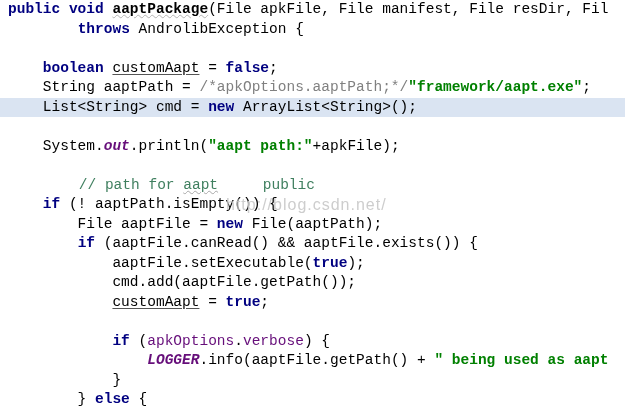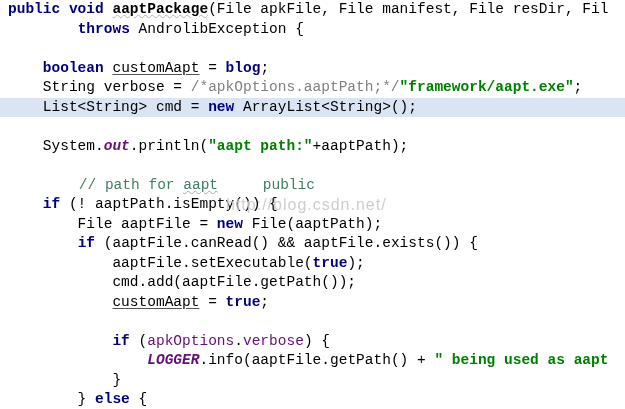--- a/index.html
+++ b/index.html
@@ -63,25 +63,25 @@
   }
 </style>
 </head>
 <body>
 
 <div class="screen">
   <div class="code">
       <div class="line"><span class="tk-k">public</span><span class="tk-p"> </span><span class="tk-k">void</span><span class="tk-p"> </span><span class="tk-mt">aaptPackage</span><span class="tk-p">(File apkFile, File manifest, File resDir, Fil</span></div>
       <div class="line"><span class="tk-p">        </span><span class="tk-k">throws</span><span class="tk-p"> AndrolibException {</span></div>
       <div class="line"></div>
-      <div class="line"><span class="tk-p">    </span><span class="tk-k">boolean</span><span class="tk-p"> </span><span class="tk-u">customAapt</span><span class="tk-p"> = </span><span class="tk-k">blog</span><span class="tk-p">;</span></div>
-      <div class="line"><span class="tk-p">    String verbose = </span><span class="tk-bc">/*apkOptions.aaptPath;*/</span><span class="tk-s">"framework/aapt.exe"</span><span class="tk-p">;</span></div>
+      <div class="line"><span class="tk-p">    </span><span class="tk-k">boolean</span><span class="tk-p"> </span><span class="tk-u">customAapt</span><span class="tk-p"> = </span><span class="tk-k">false</span><span class="tk-p">;</span></div>
+      <div class="line"><span class="tk-p">    String aaptPath = </span><span class="tk-bc">/*apkOptions.aaptPath;*/</span><span class="tk-s">"framework/aapt.exe"</span><span class="tk-p">;</span></div>
       <div class="line caret"><span class="tk-p">    List&lt;String&gt; cmd = </span><span class="tk-k">new</span><span class="tk-p"> ArrayList&lt;String&gt;();</span></div>
       <div class="line"></div>
-      <div class="line"><span class="tk-p">    System.</span><span class="tk-sf">out</span><span class="tk-p">.println(</span><span class="tk-s">"aapt path:"</span><span class="tk-p">+aaptPath);</span></div>
+      <div class="line"><span class="tk-p">    System.</span><span class="tk-sf">out</span><span class="tk-p">.println(</span><span class="tk-s">"aapt path:"</span><span class="tk-p">+apkFile);</span></div>
       <div class="line"></div>
       <div class="line"><span class="tk-p">    </span><span class="tk-lc">// path for </span><span class="tk-lct">aapt</span><span class="tk-lc"> public</span></div>
       <div class="line"><span class="tk-p">    </span><span class="tk-k">if</span><span class="tk-p"> (! aaptPath.isEmpty()) {</span></div>
       <div class="line"><span class="tk-p">        File aaptFile = </span><span class="tk-k">new</span><span class="tk-p"> File(aaptPath);</span></div>
       <div class="line"><span class="tk-p">        </span><span class="tk-k">if</span><span class="tk-p"> (aaptFile.canRead() &amp;&amp; aaptFile.exists()) {</span></div>
       <div class="line"><span class="tk-p">            aaptFile.setExecutable(</span><span class="tk-k">true</span><span class="tk-p">);</span></div>
       <div class="line"><span class="tk-p">            cmd.add(aaptFile.getPath());</span></div>
       <div class="line"><span class="tk-p">            </span><span class="tk-u">customAapt</span><span class="tk-p"> = </span><span class="tk-k">true</span><span class="tk-p">;</span></div>
       <div class="line"></div>
       <div class="line"><span class="tk-p">            </span><span class="tk-k">if</span><span class="tk-p"> (</span><span class="tk-f">apkOptions</span><span class="tk-p">.</span><span class="tk-f">verbose</span><span class="tk-p">) {</span></div>

